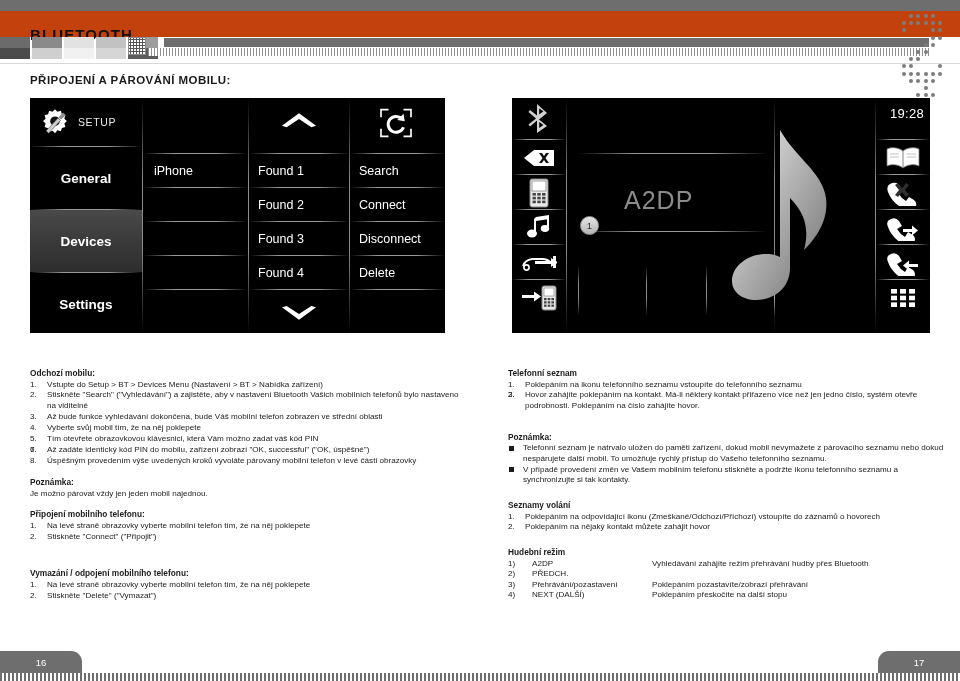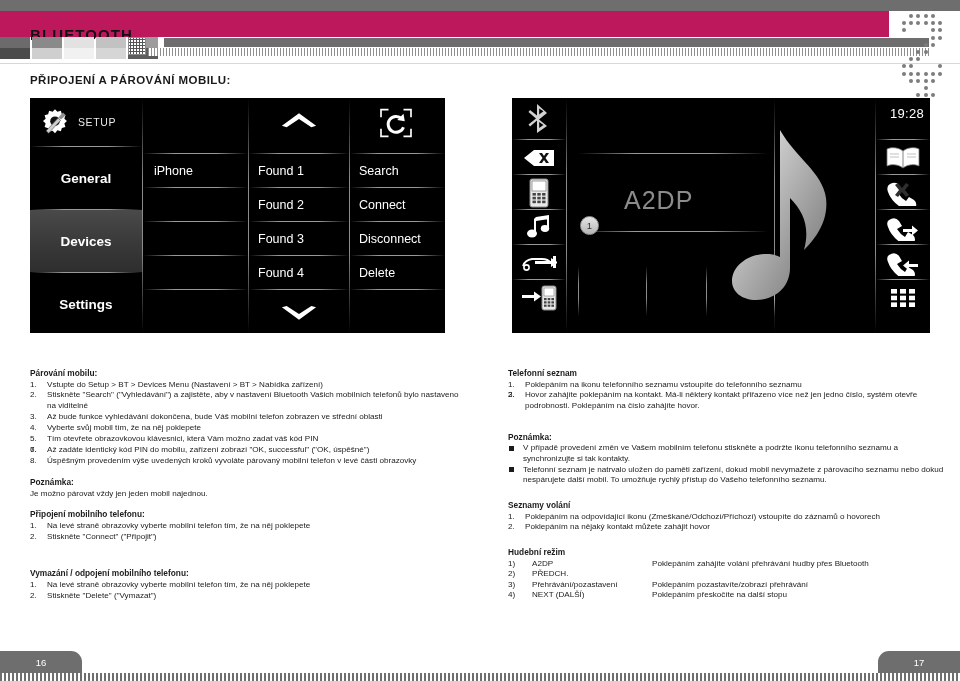--- a/index.html
+++ b/index.html
@@ -10,22 +10,22 @@
     color:#1a1a1a;
     position:relative;
   }
 
   
   .topbar{
     position:absolute;left:0;top:0;width:960px;height:11px;
     background:#6e6e6e;
   }
   .title-zone{
-    position:absolute;left:0;top:11px;width:889px;height:26px;
-    background:#be185d;
+    position:absolute;left:0;top:11px;width:960px;height:26px;
+    background:#c2410c;
   }
   .doc-title{
     position:absolute;left:30px;top:15px;
     font-size:15px;font-weight:bold;letter-spacing:1.1px;
     color:#111;
   }
 
   
   .ribbon{
     position:absolute;left:0;top:37px;width:960px;height:22px;
@@ -466,21 +466,21 @@
             <rect x="19" y="14.4" width="6" height="4.6"></rect>
         </g>
       </svg>
     </div>
   </div>
 </div>
 
 <div class="textcol" id="col-text-left">
 
   <div class="blk">
-    <div class="blk-head">Párování mobilu:</div>
+    <div class="blk-head">Odchozí mobilu:</div>
     <ol class="numlist">
       <li><span class="num">1.</span><span>Vstupte do Setup &gt; BT &gt; Devices Menu (Nastavení &gt; BT &gt; Nabídka zařízení)</span></li>
       <li><span class="num">2.</span><span>Stiskněte "Search" ("Vyhledávání") a zajistěte, aby v nastavení Bluetooth Vašich mobilních telefonů bylo nastaveno na viditelné</span></li>
       <li><span class="num">3.</span><span>Až bude funkce vyhledávání dokončena, bude Váš mobilní telefon zobrazen ve střední oblasti</span></li>
       <li><span class="num">4.</span><span>Vyberte svůj mobil tím, že na něj poklepete</span></li>
       <li><span class="num">5.</span><span>Tím otevřete obrazovkovou klávesnici, která Vám možno zadat váš kód PIN</span></li>
       <li><span class="num">6.</span></li>
       <li><span class="num">7.</span><span>Až zadáte identický kód PIN do mobilu, zařízení zobrazí "OK, successful" ("OK, úspěšné")</span></li>
       <li><span class="num">8.</span><span>Úspěšným provedením výše uvedených kroků vyvoláte párovaný mobilní telefon v levé části obrazovky</span></li>
     </ol>
@@ -515,40 +515,40 @@
     <ol class="numlist">
       <li><span class="num">1.</span><span>Poklepáním na ikonu telefonního seznamu vstoupíte do telefonního seznamu</span></li>
       <li><span class="num">2.</span></li>
       <li><span class="num">3.</span><span>Hovor zahájíte poklepáním na kontakt. Má-li některý kontakt přiřazeno více než jen jedno číslo, systém otevře podrobnosti. Poklepáním na číslo zahájíte hovor.</span></li>
     </ol>
   </div>
 
   <div class="blk" style="margin-top:20px;">
     <div class="blk-head">Poznámka:</div>
     <ul class="sqlist">
+      <li><span class="sq"></span><span>Telefonní seznam je natrvalo uložen do paměti zařízení, dokud mobil nevymažete z párovacího seznamu nebo dokud nespárujete další mobil. To umožňuje rychlý přístup do Vašeho telefonního seznamu.</span></li>
       <li><span class="sq"></span><span>V případě provedení změn ve Vašem mobilním telefonu stiskněte a podržte ikonu telefonního seznamu a synchronizujte si tak kontakty.</span></li>
-      <li><span class="sq"></span><span>Telefonní seznam je natrvalo uložen do paměti zařízení, dokud mobil nevymažete z párovacího seznamu nebo dokud nespárujete další mobil. To umožňuje rychlý přístup do Vašeho telefonního seznamu.</span></li>
     </ul>
   </div>
 
   <div class="blk" style="margin-top:14px;">
     <div class="blk-head">Seznamy volání</div>
     <ol class="numlist">
       <li><span class="num">1.</span><span>Poklepáním na odpovídající ikonu (Zmeškané/Odchozí/Příchozí) vstoupíte do záznamů o hovorech</span></li>
       <li><span class="num">2.</span><span>Poklepáním na nějaký kontakt můžete zahájit hovor</span></li>
     </ol>
   </div>
 
   <div class="blk" style="margin-top:14px;">
     <div class="blk-head">Hudební režim</div>
     <div>
       <div class="mrow">
         <span class="mlabel">1)</span>
         <span class="mname">A2DP</span>
-        <span class="mdesc">Poklepáním zahájíte volání přehrávání hudby přes Bluetooth</span>
+        <span class="mdesc">Vyhledávání zahájíte režim přehrávání hudby přes Bluetooth</span>
       </div>
       <div class="mrow">
         <span class="mlabel">2)</span>
         <span class="mname">PŘEDCH.</span>
       </div>
       <div class="mrow">
         <span class="mlabel">3)</span>
         <span class="mname">Přehrávání/pozastavení</span>
         <span class="mdesc">Poklepáním pozastavíte/zobrazí přehrávání</span>
       </div>

